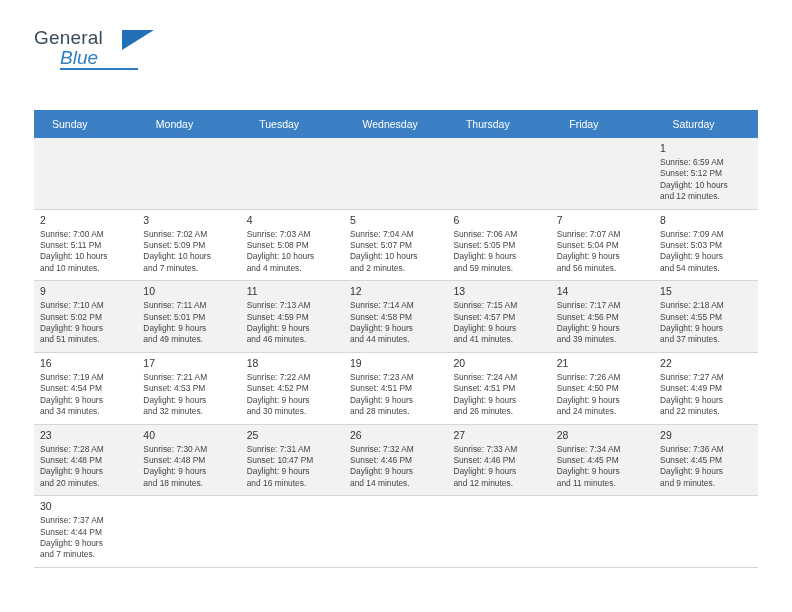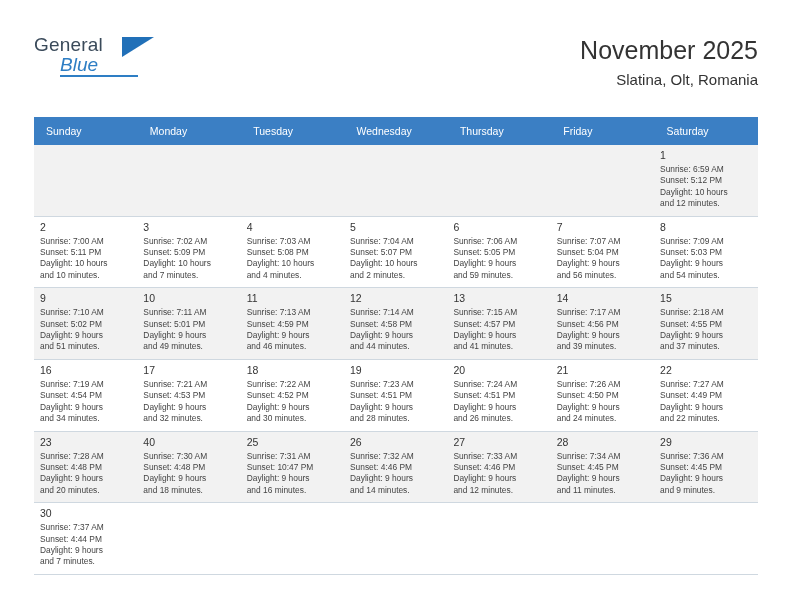--- a/index.html
+++ b/index.html
@@ -17,23 +17,22 @@
   .page {
     position: relative;
     width: 792px;
     height: 612px;
     box-sizing: border-box;
     padding: 0 34px;
   }
   
   .header {
     display: flex;
-    justify-content: space-between;
     align-items: flex-start;
-    padding-top: 35px;
+    padding-top: 28px;
     height: 68px;
   }
   .logo {
     position: relative;
     width: 120px;
     height: 48px;
   }
   .logo-general {
     font-size: 19px;
     color: #3a4a5a;
@@ -88,21 +87,21 @@
     width: 724px;
     border-collapse: collapse;
     table-layout: fixed;
   }
   .calendar th {
     background: #3b7fc4;
     color: #ffffff;
     font-size: 10.5px;
     font-weight: normal;
     text-align: left;
-    padding: 5px 0 5px 12px;
+    padding: 5px 0 5px 18px;
     height: 18px;
     border-right: 1px solid #3b7fc4;
   }
   .calendar td {
     vertical-align: top;
     border-bottom: 1px solid #cfd8e0;
     padding: 3px 5px 6px 6px;
     height: 66px;
     box-sizing: border-box;
   }
@@ -132,24 +131,20 @@
 <body>
 
 <div class="page">
 
   <div class="header">
     <div class="logo">
       <span class="logo-general">General</span>
       <span class="logo-blue">Blue</span>
       <span class="logo-triangle"></span>
       <span class="logo-underline"></span>
-    </div>
-    <div class="title-block">
-      <div class="cal-title">November 2025</div>
-      <div class="cal-subtitle">Slatina, Olt, Romania</div>
     </div>
   </div>
 
   <table class="calendar">
     <thead>
       <tr>
         <th>Sunday</th>
         <th>Monday</th>
         <th>Tuesday</th>
         <th>Wednesday</th>

